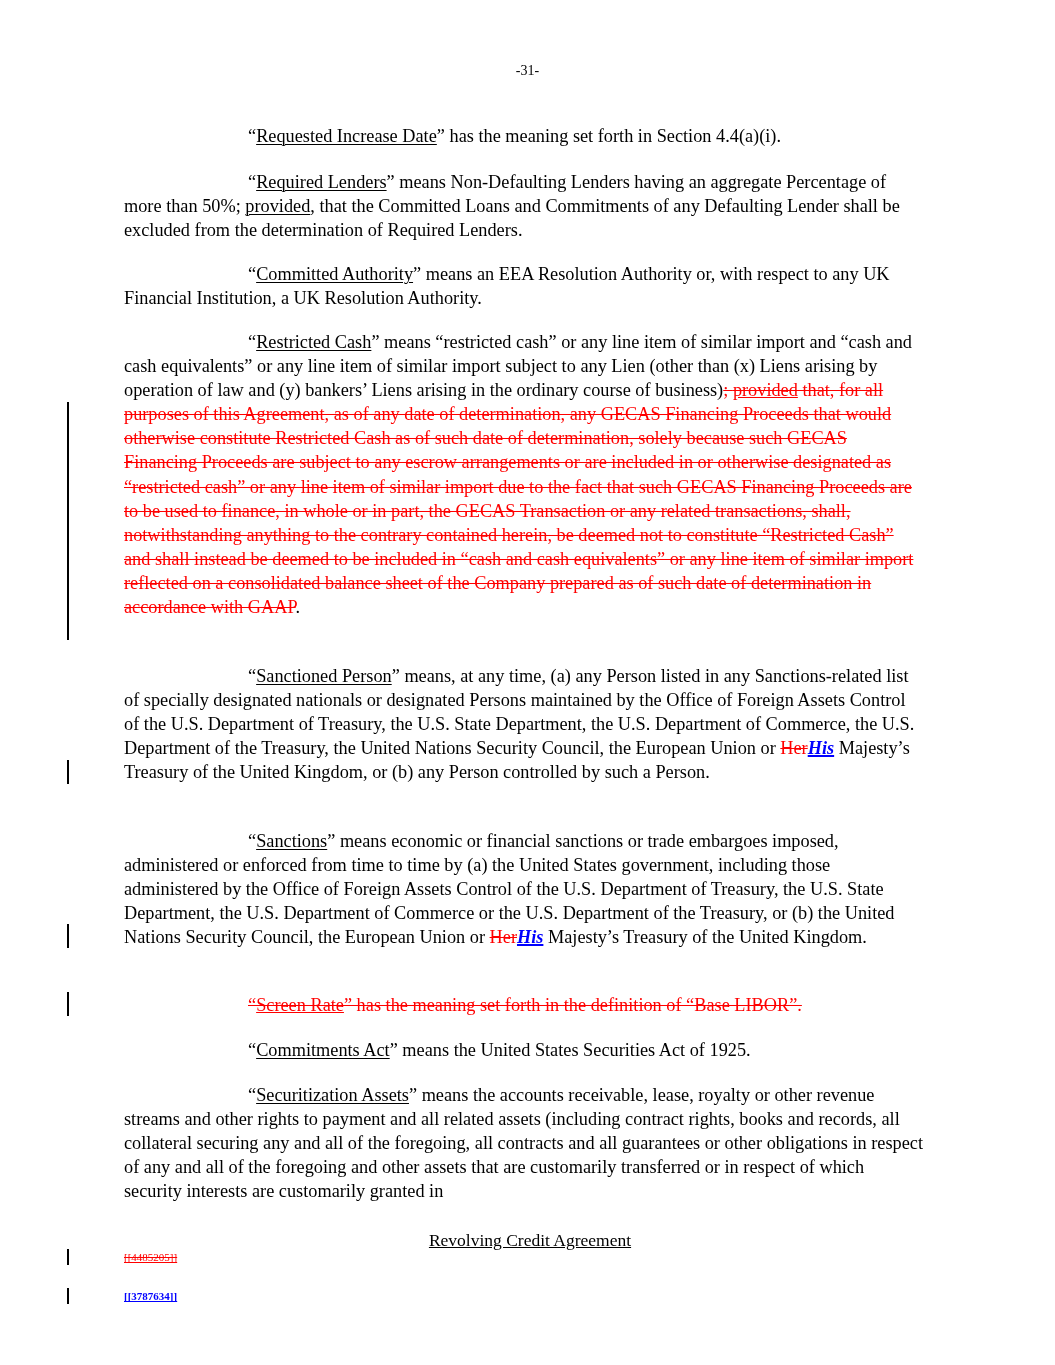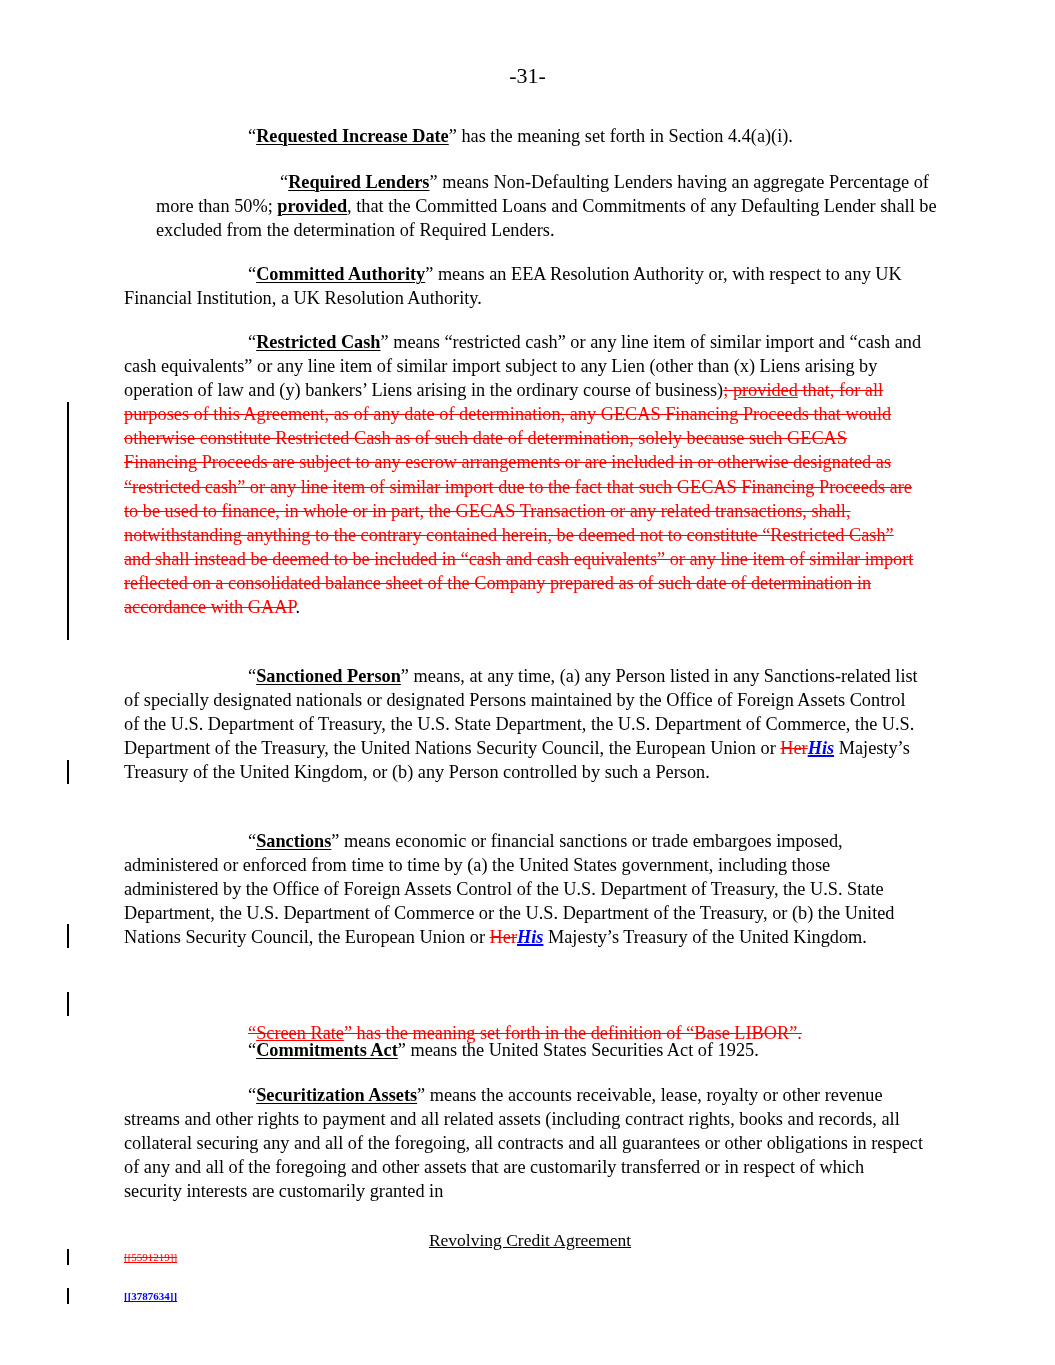--- a/index.html
+++ b/index.html
@@ -1,55 +1,55 @@
 <!DOCTYPE html>
 <html><head>
 <meta charset="utf-8">
 <style>
   html, body { margin: 0; padding: 0; background: #ffffff; }
   body { width: 1055px; height: 1365px; position: relative; overflow: hidden;
          font-family: "Liberation Serif", "DejaVu Serif", serif; color: #000; }
-  .page-num { position: absolute; top: 63px; left: 0; width: 1055px; text-align: center; font-size: 22px; }
+  .page-num { position: absolute; top: 63px; left: 0; width: 1055px; text-align: center; font-size: 14px; }
   .para { position: absolute; left: 124px; width: 800px; font-size: 18.3px; line-height: 24.1px; }
   .indent { display: inline-block; width: 124px; }
-  u.term { text-decoration: underline; text-decoration-thickness: 1px; text-underline-offset: 2px; font-weight: bold; }
+  u.term { text-decoration: underline; text-decoration-thickness: 1px; text-underline-offset: 2px; }
   .del { color: #ff0000; text-decoration: line-through; text-decoration-thickness: 1px; }
   .del u { text-decoration: underline line-through; }
   .ins { color: #0000ff; font-weight: bold; text-decoration: underline; text-decoration-thickness: 1.5px; font-style: italic; }
   .bar { position: absolute; left: 67px; width: 2px; background: #000; }
   .footer-title { position: absolute; top: 1230px; left: 0; width: 1060px; text-align: center; font-size: 17.5px; }
   .footer-title span { text-decoration: underline; }
   .docid { position: absolute; left: 124px; font-size: 11px; }
   .docid-old { top: 1251px; color: #ff0000; text-decoration: underline line-through; }
   .docid-new { top: 1290px; color: #0000ff; font-weight: bold; text-decoration: underline; }
 </style>
 </head>
 <body>
 
 <div class="page-num">-31-</div>
 
 <div class="para" style="top:124px;"><span class="indent"></span><span>“</span><u class="term">Requested Increase Date</u><span>” has the meaning set forth in Section 4.4(a)(i).</span></div>
 
-<div class="para" style="top:170px;margin-left:32px;"><span class="indent"></span><span>“</span><u class="term">Required Lenders</u><span>” means Non-Defaulting Lenders having an aggregate Percentage of more than 50%; </span><u class="term">provided</u><span>, that the Committed Loans and Commitments of any Defaulting Lender shall be excluded from the determination of Required Lenders.</span></div>
+<div class="para" style="top:170px;"><span class="indent"></span><span>“</span><u class="term">Required Lenders</u><span>” means Non-Defaulting Lenders having an aggregate Percentage of more than 50%; </span><u class="term">provided</u><span>, that the Committed Loans and Commitments of any Defaulting Lender shall be excluded from the determination of Required Lenders.</span></div>
 
 <div class="para" style="top:262px;"><span class="indent"></span><span>“</span><u class="term">Committed Authority</u><span>” means an EEA Resolution Authority or, with respect to any UK Financial Institution, a UK Resolution Authority.</span></div>
 
 <div class="bar" style="top:402px;height:238px;"></div>
 <div class="para" style="top:330px;"><span class="indent"></span><span>“</span><u class="term">Restricted Cash</u><span>” means “restricted cash” or any line item of similar import and “cash and cash equivalents” or any line item of similar import subject to any Lien (other than (x) Liens arising by operation of law and (y) bankers’ Liens arising in the ordinary course of business)</span><span class="del"><span>; </span><u>provided</u><span> that, for all purposes of this Agreement, as of any date of determination, any GECAS Financing Proceeds that would otherwise constitute Restricted Cash as of such date of determination, solely because such GECAS Financing Proceeds are subject to any escrow arrangements or are included in or otherwise designated as “restricted cash” or any line item of similar import due to the fact that such GECAS Financing Proceeds are to be used to finance, in whole or in part, the GECAS Transaction or any related transactions, shall, notwithstanding anything to the contrary contained herein, be deemed not to constitute “Restricted Cash” and shall instead be deemed to be included in “cash and cash equivalents” or any line item of similar import reflected on a consolidated balance sheet of the Company prepared as of such date of determination in accordance with GAAP</span></span><span>.</span></div>
 
 <div class="bar" style="top:760px;height:24px;"></div>
 <div class="para" style="top:664px;"><span class="indent"></span><span>“</span><u class="term">Sanctioned Person</u><span>” means, at any time, (a) any Person listed in any Sanctions-related list of specially designated nationals or designated Persons maintained by the Office of Foreign Assets Control of the U.S. Department of Treasury, the U.S. State Department, the U.S. Department of Commerce, the U.S. Department of the Treasury, the United Nations Security Council, the European Union or </span><span class="del">Her</span><span class="ins">His</span><span> Majesty’s Treasury of the United Kingdom, or (b) any Person controlled by such a Person.</span></div>
 
 <div class="bar" style="top:924px;height:24px;"></div>
 <div class="para" style="top:829px;"><span class="indent"></span><span>“</span><u class="term">Sanctions</u><span>” means economic or financial sanctions or trade embargoes imposed, administered or enforced from time to time by (a) the United States government, including those administered by the Office of Foreign Assets Control of the U.S. Department of Treasury, the U.S. State Department, the U.S. Department of Commerce or the U.S. Department of the Treasury, or (b) the United Nations Security Council, the European Union or </span><span class="del">Her</span><span class="ins">His</span><span> Majesty’s Treasury of the United Kingdom.</span></div>
 
 <div class="bar" style="top:992px;height:24px;"></div>
-<div class="para" style="top:993px;margin-top:28px;"><span class="indent"></span><span class="del"><span>“</span><u>Screen Rate</u><span>” has the meaning set forth in the definition of “Base LIBOR”.</span></span></div>
+<div class="para" style="top:993px;"><span class="indent"></span><span class="del"><span>“</span><u>Screen Rate</u><span>” has the meaning set forth in the definition of “Base LIBOR”.</span></span></div>
 
 <div class="para" style="top:1038px;"><span class="indent"></span><span>“</span><u class="term">Commitments Act</u><span>” means the United States Securities Act of 1925.</span></div>
 
 <div class="para" style="top:1083px;"><span class="indent"></span><span>“</span><u class="term">Securitization Assets</u><span>” means the accounts receivable, lease, royalty or other revenue streams and other rights to payment and all related assets (including contract rights, books and records, all collateral securing any and all of the foregoing, all contracts and all guarantees or other obligations in respect of any and all of the foregoing and other assets that are customarily transferred or in respect of which security interests are customarily granted in</span></div>
 
 <div class="footer-title"><span>Revolving Credit Agreement</span></div>
 <div class="bar" style="top:1249px;height:16px;"></div>
-<div class="docid docid-old">[[5591219]]</div>
+<div class="docid docid-old">[[4485205]]</div>
 <div class="bar" style="top:1288px;height:16px;"></div>
 <div class="docid docid-new">[[3787634]]</div>
 
 </body></html>

